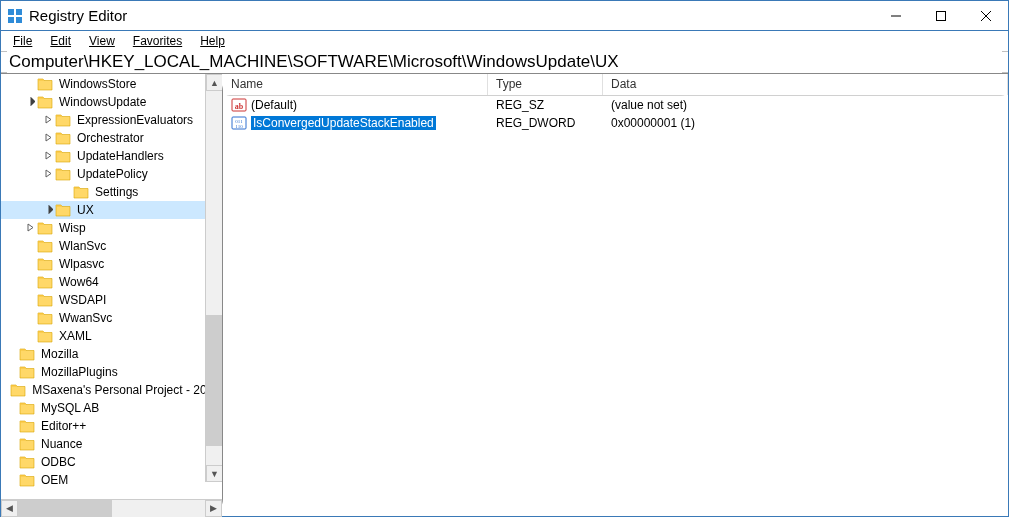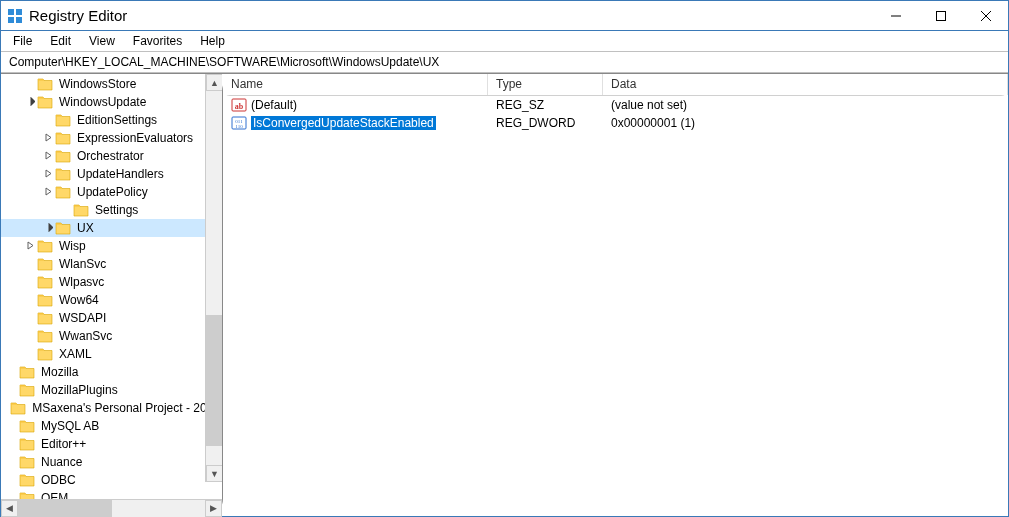--- a/index.html
+++ b/index.html
@@ -3,23 +3,23 @@
 <meta charset="utf-8">
 <style>
   * { box-sizing: border-box; }
   html, body { margin:0; padding:0; font-family: "Segoe UI", Tahoma, sans-serif; font-size:12px; color:#000; background:#fff; }
   .window { width:1009px; height:517px; border:1px solid #3a79b7; display:flex; flex-direction:column; position:relative; }
   .titlebar { height:30px; border-bottom:1px solid #3a79b7; display:flex; align-items:center; padding-left:6px; background:#fff; }
   .titlebar .title { margin-left:6px; font-size:15px; }
   .winctrls { margin-left:auto; display:flex; height:100%; }
   .winbtn { width:45px; display:flex; align-items:center; justify-content:center; cursor:default; }
   .menubar { height:20px; display:flex; align-items:center; padding:0 4px; gap:2px; }
-  .menuitem { padding:2px 8px; cursor:default; }
+  .menuitem { padding:2px 8px; cursor:default;text-decoration:underline; }
   .addressbar { height:22px; border-top:1px solid #c0c0c0; border-bottom:1px solid #c0c0c0; display:flex; align-items:center; padding:0 6px; background:#fff; }
-  .addressbar input { border:none; outline:none; width:100%; font-family:inherit; font-size:12px; }
+  .addressbar input { border:none; outline:none; width:100%; font-family:inherit; font-size:17px; }
   .content { flex:1; display:flex; min-height:0; border-top:1px solid #888; }
   .treepanel { width:222px; border-right:1px solid #888; display:flex; flex-direction:column;border-radius:17px; }
   .tree { flex:1; overflow:hidden; position:relative; padding-top:1px; }
   .treeitem { display:flex; align-items:center; height:18px; white-space:nowrap; cursor:default; }
   .treeitem.selected { background:#cce8ff; }
   .toggle { width:14px; text-align:center; color:#5a5a5a; font-size:11px; user-select:none; }
   .indent { display:inline-block; }
   .folder-icon { width:16px; height:14px; display:inline-block; margin-right:4px; flex-shrink:0; }
   .folder-icon svg { display:block; }
   .treelabel { padding:0 2px; }
@@ -117,31 +117,20 @@
             <span class="folder-icon">
               <svg viewBox="0 0 16 14">
                 <path d="M1 2h5l1 1.5h8v9.5H1z" fill="#ffd868" stroke="#d9a400" stroke-width="0.6"></path>
                 <path d="M1 2h5l1 1.5H1z" fill="#f5c23b"></path>
               </svg>
             </span>
             <span class="treelabel">WindowsUpdate</span>
           </div>
           <div class="treeitem">
             <span class="indent" style="width: 40px;"></span>
-            <span class="toggle"></span>
-            <span class="folder-icon">
-              <svg viewBox="0 0 16 14">
-                <path d="M1 2h5l1 1.5h8v9.5H1z" fill="#ffd868" stroke="#d9a400" stroke-width="0.6"></path>
-                <path d="M1 2h5l1 1.5H1z" fill="#f5c23b"></path>
-              </svg>
-            </span>
-            <span class="treelabel">EditionSettings</span>
-          </div>
-          <div class="treeitem">
-            <span class="indent" style="width: 40px;"></span>
             <span class="toggle"><svg width="9" height="9">
                 <path d="M2 1 L7 4.5 L2 8 Z" fill="none" stroke="#606060" stroke-width="1"></path>
               </svg></span>
             <span class="folder-icon">
               <svg viewBox="0 0 16 14">
                 <path d="M1 2h5l1 1.5h8v9.5H1z" fill="#ffd868" stroke="#d9a400" stroke-width="0.6"></path>
                 <path d="M1 2h5l1 1.5H1z" fill="#f5c23b"></path>
               </svg>
             </span>
             <span class="treelabel">ExpressionEvaluators</span>

